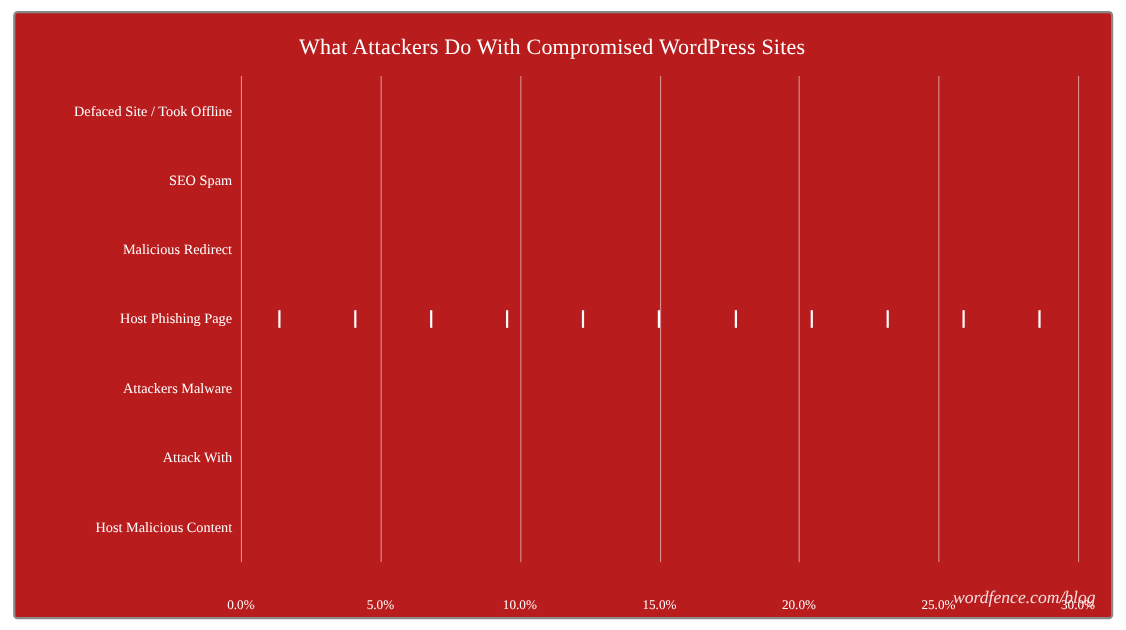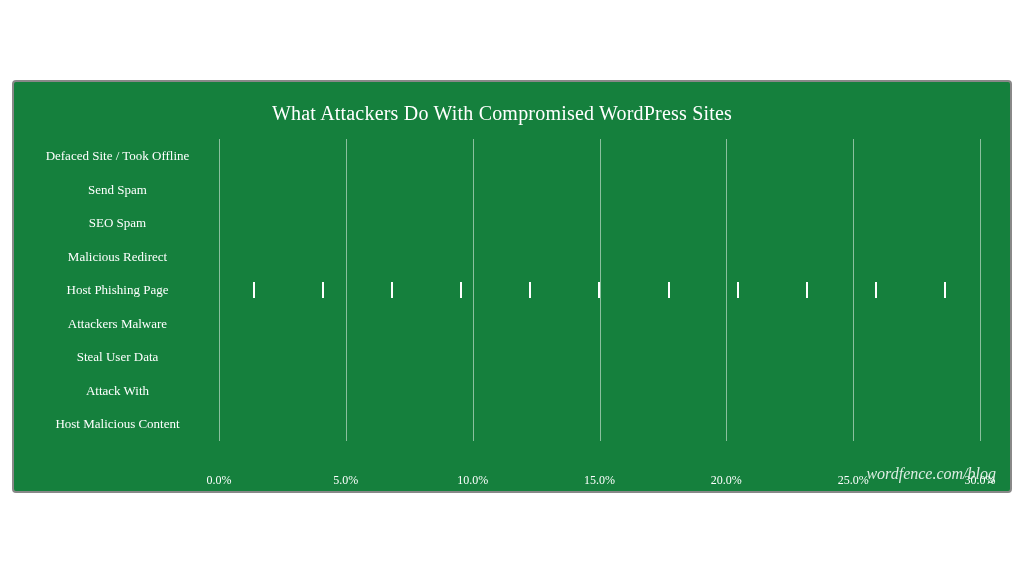--- a/index.html
+++ b/index.html
@@ -9,22 +9,22 @@
       height: 573px;
       background: #fff;
       display: flex;
       align-items: center;
       justify-content: center;
       font-family: 'Georgia', serif;
     }
 
     .chart-container {
       width: 1000px;
-      height: 413px;
-      background: #15803d;
+      height: 553px;
+      background: #b91c1c;
       border: 2px solid #888;
       border-radius: 4px;
       padding: 20px 30px 50px 10px;
       position: relative;
       display: flex;
       flex-direction: column;
     }
 
     .chart-title {
       text-align: center;
@@ -40,21 +40,20 @@
       display: flex;
       flex-direction: row;
     }
 
     .y-labels {
       display: flex;
       flex-direction: column;
       justify-content: space-around;
       width: 195px;
       padding-right: 8px;
-      align-items: center;
     }
 
     .y-label {
       text-align: right;
       color: #fff;
       font-size: 13px;
       line-height: 1.2;
       white-space: nowrap;
     }
 
@@ -125,26 +124,24 @@
   </style>
 </head>
 <body>
 
 <div class="chart-container">
   <div class="chart-title">What Attackers Do With Compromised WordPress Sites</div>
 
   <div class="chart-body">
     <div class="y-labels" id="y-labels">
         <div class="y-label">Defaced Site / Took Offline</div>
-        <div class="y-label">Send Spam</div>
         <div class="y-label">SEO Spam</div>
         <div class="y-label">Malicious Redirect</div>
         <div class="y-label">Host Phishing Page</div>
         <div class="y-label">Attackers Malware</div>
-        <div class="y-label">Steal User Data</div>
         <div class="y-label">Attack With</div>
         <div class="y-label">Host Malicious Content</div>
       </div>
     <div class="bars-area" id="bars-area">
       <div class="grid-lines" id="grid-lines">
           <div class="grid-line" style="left: 0%;"></div>
           <div class="grid-line" style="left: 16.6667%;"></div>
           <div class="grid-line" style="left: 33.3333%;"></div>
           <div class="grid-line" style="left: 50%;"></div>
           <div class="grid-line" style="left: 66.6667%;"></div>

